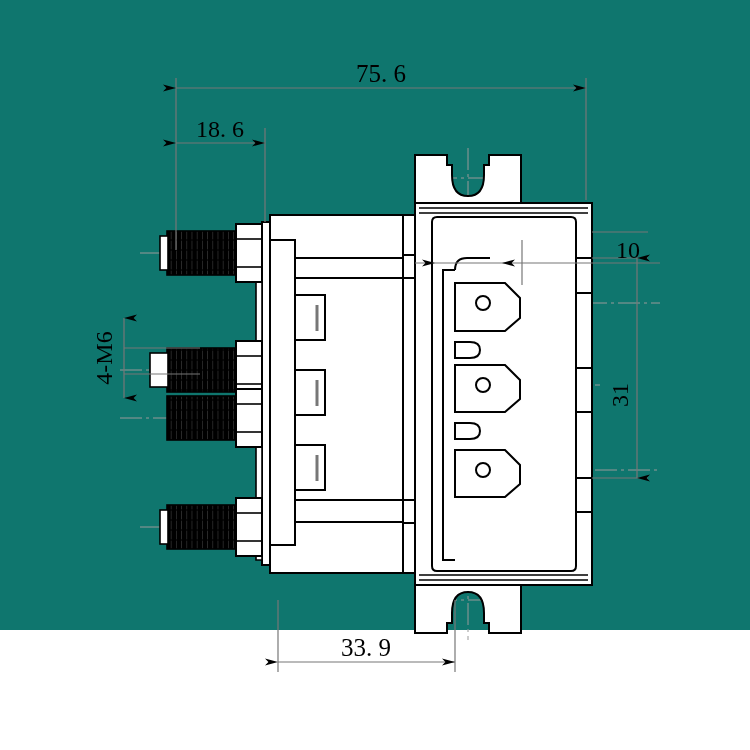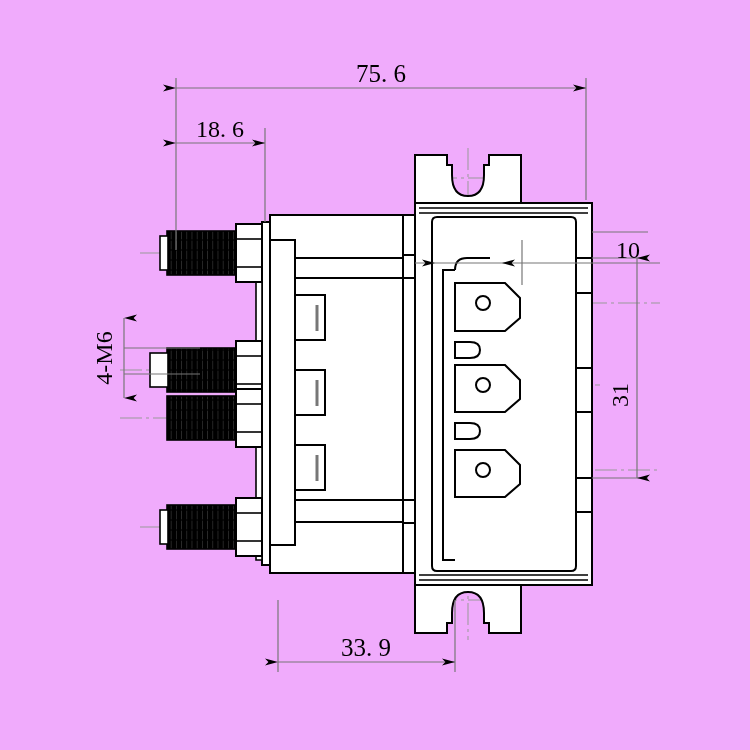--- a/index.html
+++ b/index.html
@@ -1,18 +1,18 @@
 <!DOCTYPE html>
 <html><head>
 <meta charset="utf-8">
 <style>
   html,body{margin:0;padding:0;background:#ffffff;}
   body{width:750px;height:750px;overflow:hidden;
        font-family:"Liberation Serif", serif;}
-  #stage{position:relative;width:750px;height:750px;background:#f0abfc;}
+  #stage{position:relative;width:750px;height:630px;background:#0f766e;}
   svg{display:block;}
   text{font-family:"Liberation Serif", serif; fill:#000; }
 </style>
 </head>
 <body>
 
 <div id="stage">
 <svg width="750" height="750" viewBox="0 0 750 750">
 
   <defs>

